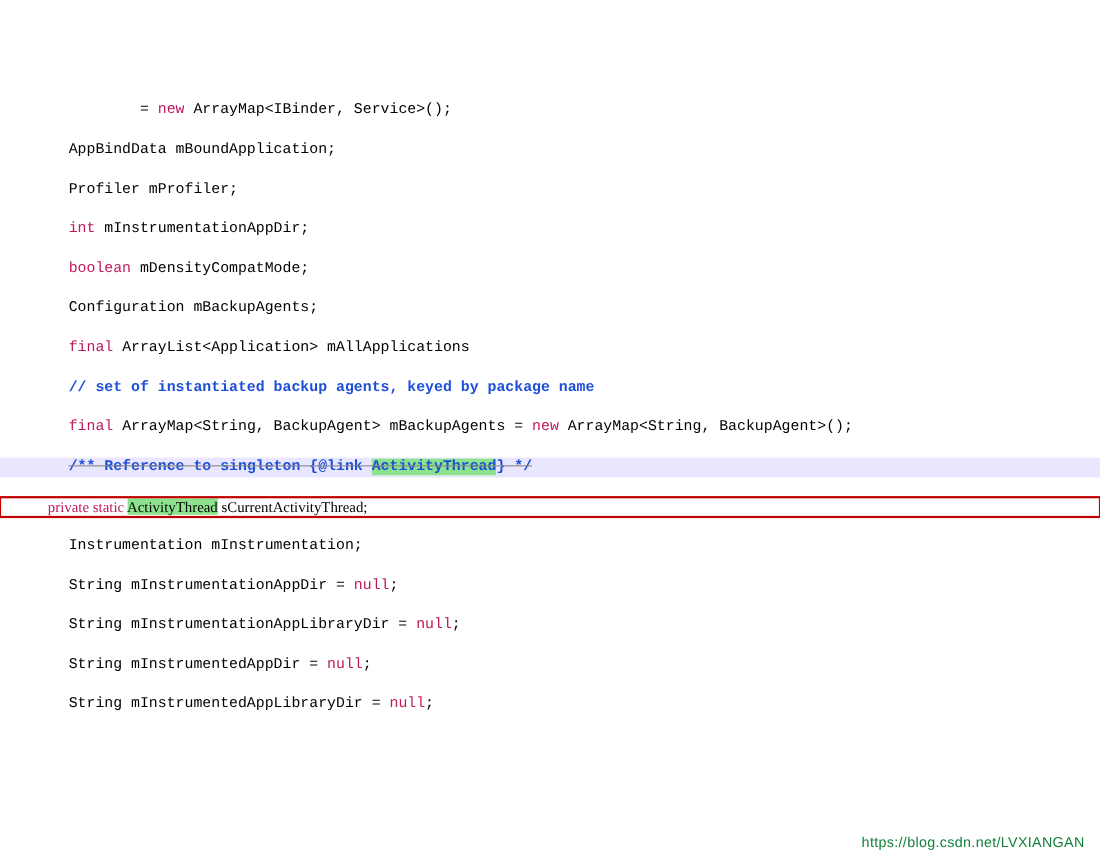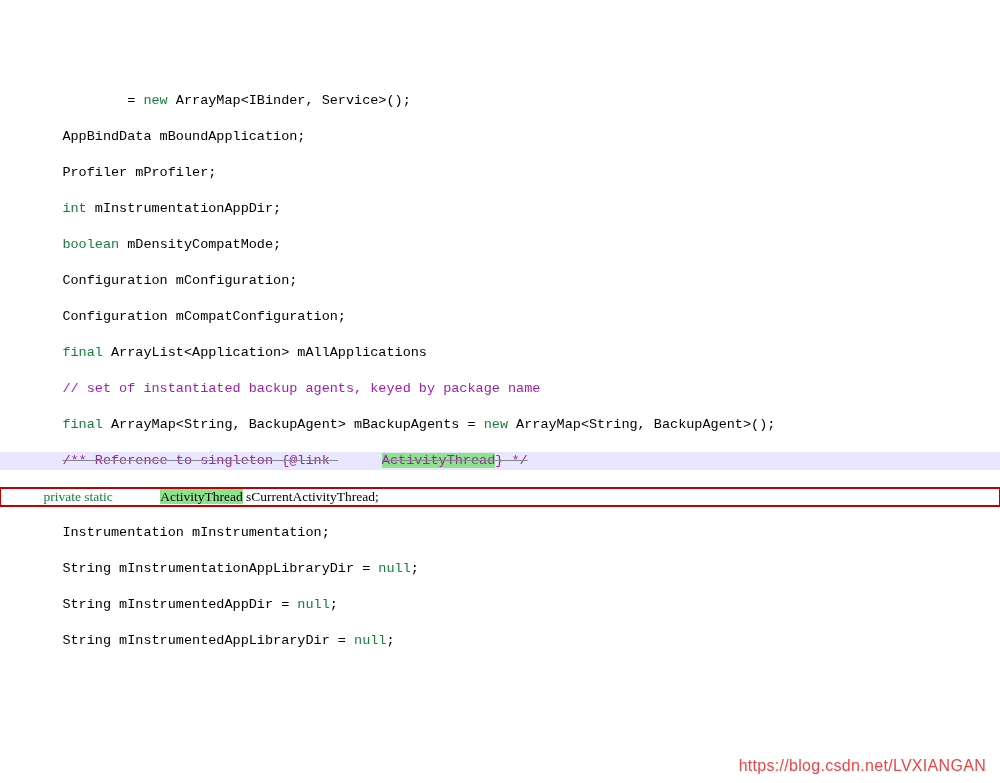--- a/index.html
+++ b/index.html
@@ -13,69 +13,68 @@
     white-space: pre;
     overflow: hidden;
   }
   .code-area {
     padding: 2px 0 0 0;
   }
   .line {
     padding-left: 30px;
     height: 18px;
   }
-  .kw { color: #15803d; }
-  .cmt { color: #a21caf; }
+  .kw { color: #be185d; }
+  .cmt { color: #1d4ed8; font-weight: bold; }
   .hl-green {
     background: #8de38d;
-    margin-left: 44px;
   }
   .hl-line {
     background: #e9e6ff;
   }
   .strike {
     text-decoration: line-through;
     text-decoration-color: #888;
   }
   .redbox {
     outline: 2px solid #c00000;
     outline-offset: -1px;
     font-family: Liberation Serif, serif;
   }
   .watermark {
     position: fixed;
     right: 14px;
     bottom: 8px;
-    color: #ef4444;
+    color: #15803d;
     font-family: Arial, sans-serif;
-    font-size: 16px;
+    font-size: 13px;
     letter-spacing: 0.3px;
     pointer-events: none;
     text-align: right;
   }
 </style>
 </head>
 <body>
 
 
 
 <div class="code-area">
 <div class="line"><span>            = </span><span class="kw">new</span><span> ArrayMap&lt;IBinder, Service&gt;();</span></div>
 <div class="line"><span>    AppBindData mBoundApplication;</span></div>
 <div class="line"><span>    Profiler mProfiler;</span></div>
 <div class="line"><span>    </span><span class="kw">int</span><span> mInstrumentationAppDir;</span></div>
 <div class="line"><span>    </span><span class="kw">boolean</span><span> mDensityCompatMode;</span></div>
-<div class="line"><span>    Configuration mConfiguration;</span></div>
-<div class="line"><span>    Configuration mCompatConfiguration;</span></div>
+<div class="line"><span>    Configuration mBackupAgents;</span></div>
 <div class="line"><span>    </span><span class="kw">final</span><span> ArrayList&lt;Application&gt; mAllApplications</span></div>
 <div class="line"><span class="cmt">    // set of instantiated backup agents, keyed by package name</span></div>
 <div class="line"><span>    </span><span class="kw">final</span><span> ArrayMap&lt;String, BackupAgent&gt; mBackupAgents = </span><span class="kw">new</span><span> ArrayMap&lt;String, BackupAgent&gt;();</span></div>
 <div class="line hl-line"><span>    </span><span class="cmt strike">/** Reference to singleton {@link </span><span class="cmt strike hl-green">ActivityThread</span><span class="cmt strike">} */</span></div>
 <div class="line redbox"><span>    </span><span class="kw">private</span><span> </span><span class="kw">static</span><span> </span><span class="hl-green">ActivityThread</span><span> sCurrentActivityThread;</span></div>
 <div class="line"><span>    Instrumentation mInstrumentation;</span></div>
+<div class="line"><span>    String mInstrumentationAppDir = </span><span class="kw">null</span><span>;</span></div>
 <div class="line"><span>    String mInstrumentationAppLibraryDir = </span><span class="kw">null</span><span>;</span></div>
 <div class="line"><span>    String mInstrumentedAppDir = </span><span class="kw">null</span><span>;</span></div>
 <div class="line"><span>    String mInstrumentedAppLibraryDir = </span><span class="kw">null</span><span>;</span></div>
 
 
 
 
 
 
 

